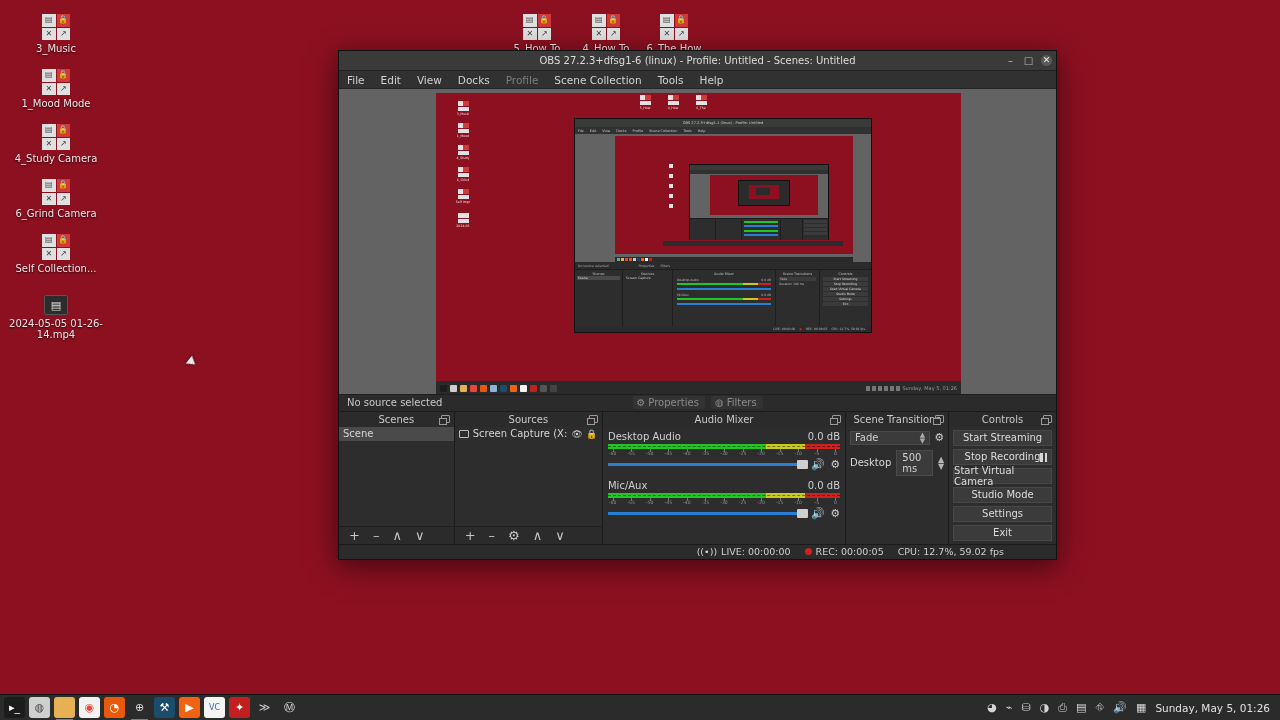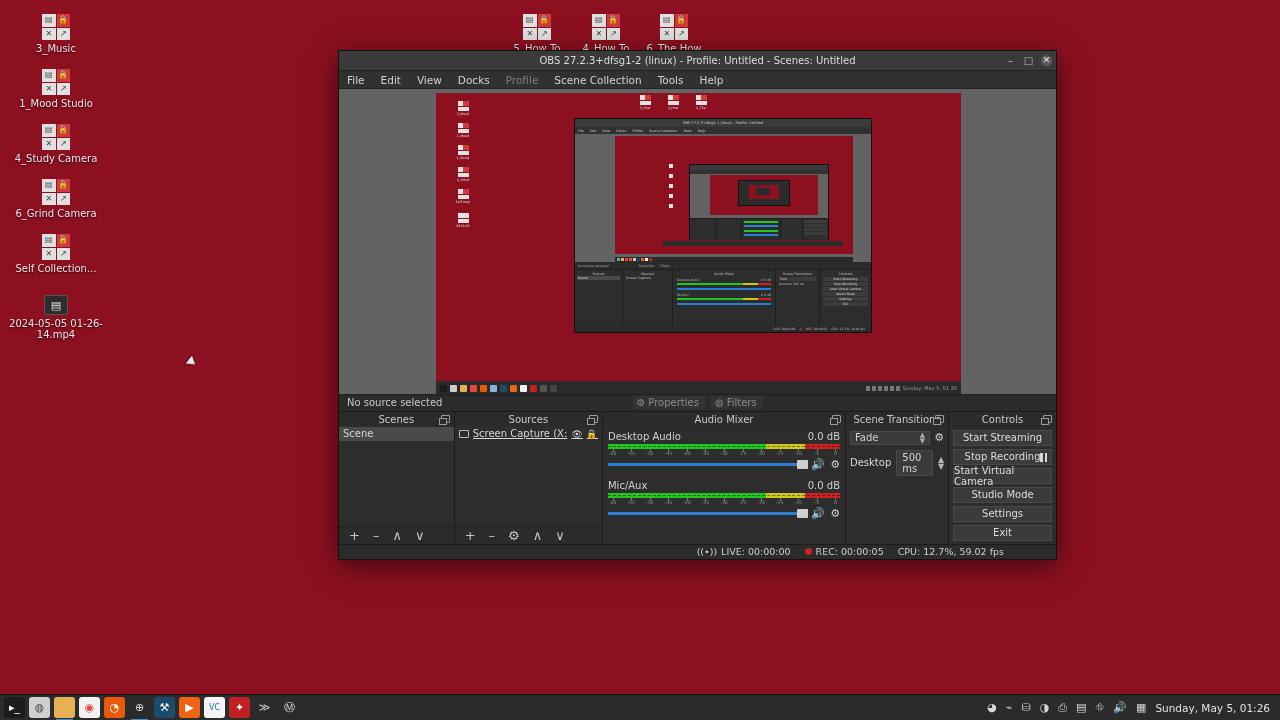--- a/index.html
+++ b/index.html
@@ -156,21 +156,21 @@
   .dockfoot span{ cursor:default; }
 
   .scenes { width:119px; }
   .sources { width:150px; }
   .mixer   { width:250px; }
   .trans   { width:106px; }
   .controls{ width:110px; }
 
   .listrow { height:14px; display:flex; align-items:center; padding:0 4px; font-size:10px; color:#d5d5d5; }
   .listrow.sel { background:#4a4a4a; }
-  .srcrow { display:flex; align-items:center; gap:4px; padding:0 4px; height:14px; font-size:10px;text-decoration:underline; }
+  .srcrow { display:flex; align-items:center; gap:4px; padding:0 4px; height:14px; font-size:10px; }
   .srcrow .mon { width:10px; height:8px; border:1px solid #bdbdbd; border-radius:1px; }
   .srcrow .nm { flex:1; white-space:nowrap; overflow:hidden; color:#d5d5d5; }
   .srcrow .eye { color:#ddd; font-size:9px; }
   .srcrow .lock { color:#8a8a8a; font-size:9px; }
 
   
   .track { padding:4px 5px 0; }
   .trackhdr { display:flex; justify-content:space-between; font-size:10px; color:#d0d0d0; }
   .meter { height:5px; margin-top:2px; position:relative;
            background:linear-gradient(to right,#23c523 0%,#23c523 68%,#c9c920 68%,#c9c920 85%,#cc2222 85%,#cc2222 100%); }
@@ -260,21 +260,21 @@
       </div>
     <div class="lbl">3_Music</div>
   </div>
   <div class="dicon" style="left:4px;top:69px">
     <div class="glyph">
         <i class="g">▤</i>
         <i class="r">🔒</i>
         <i class="g">✕</i>
         <i class="g">↗</i>
       </div>
-    <div class="lbl">1_Mood Studio</div>
+    <div class="lbl">1_Mood Mode</div>
   </div>
   <div class="dicon" style="left:4px;top:124px">
     <div class="glyph">
         <i class="g">▤</i>
         <i class="r">🔒</i>
         <i class="g">✕</i>
         <i class="g">↗</i>
       </div>
     <div class="lbl">4_Study Camera</div>
   </div>
@@ -324,21 +324,21 @@
         <i class="r">🔒</i>
         <i class="g">✕</i>
         <i class="g">↗</i>
       </div>
     <div class="lbl">6_The How</div>
   </div>
 
   <div class="obs">
 
     <div class="titlebar">
-      <div class="ttl">OBS 27.2.3+dfsg1-2 (linux) - Profile: Untitled - Scenes: Untitled</div>
+      <div class="ttl">OBS 27.2.3+dfsg1-6 (linux) - Profile: Untitled - Scenes: Untitled</div>
       <div class="wbtns">
         <div class="wbtn">–</div>
         <div class="wbtn">□</div>
         <div class="wbtn close">✕</div>
       </div>
     </div>
 
     <div class="menubar">
       <span>File</span>
       <span>Edit</span>

